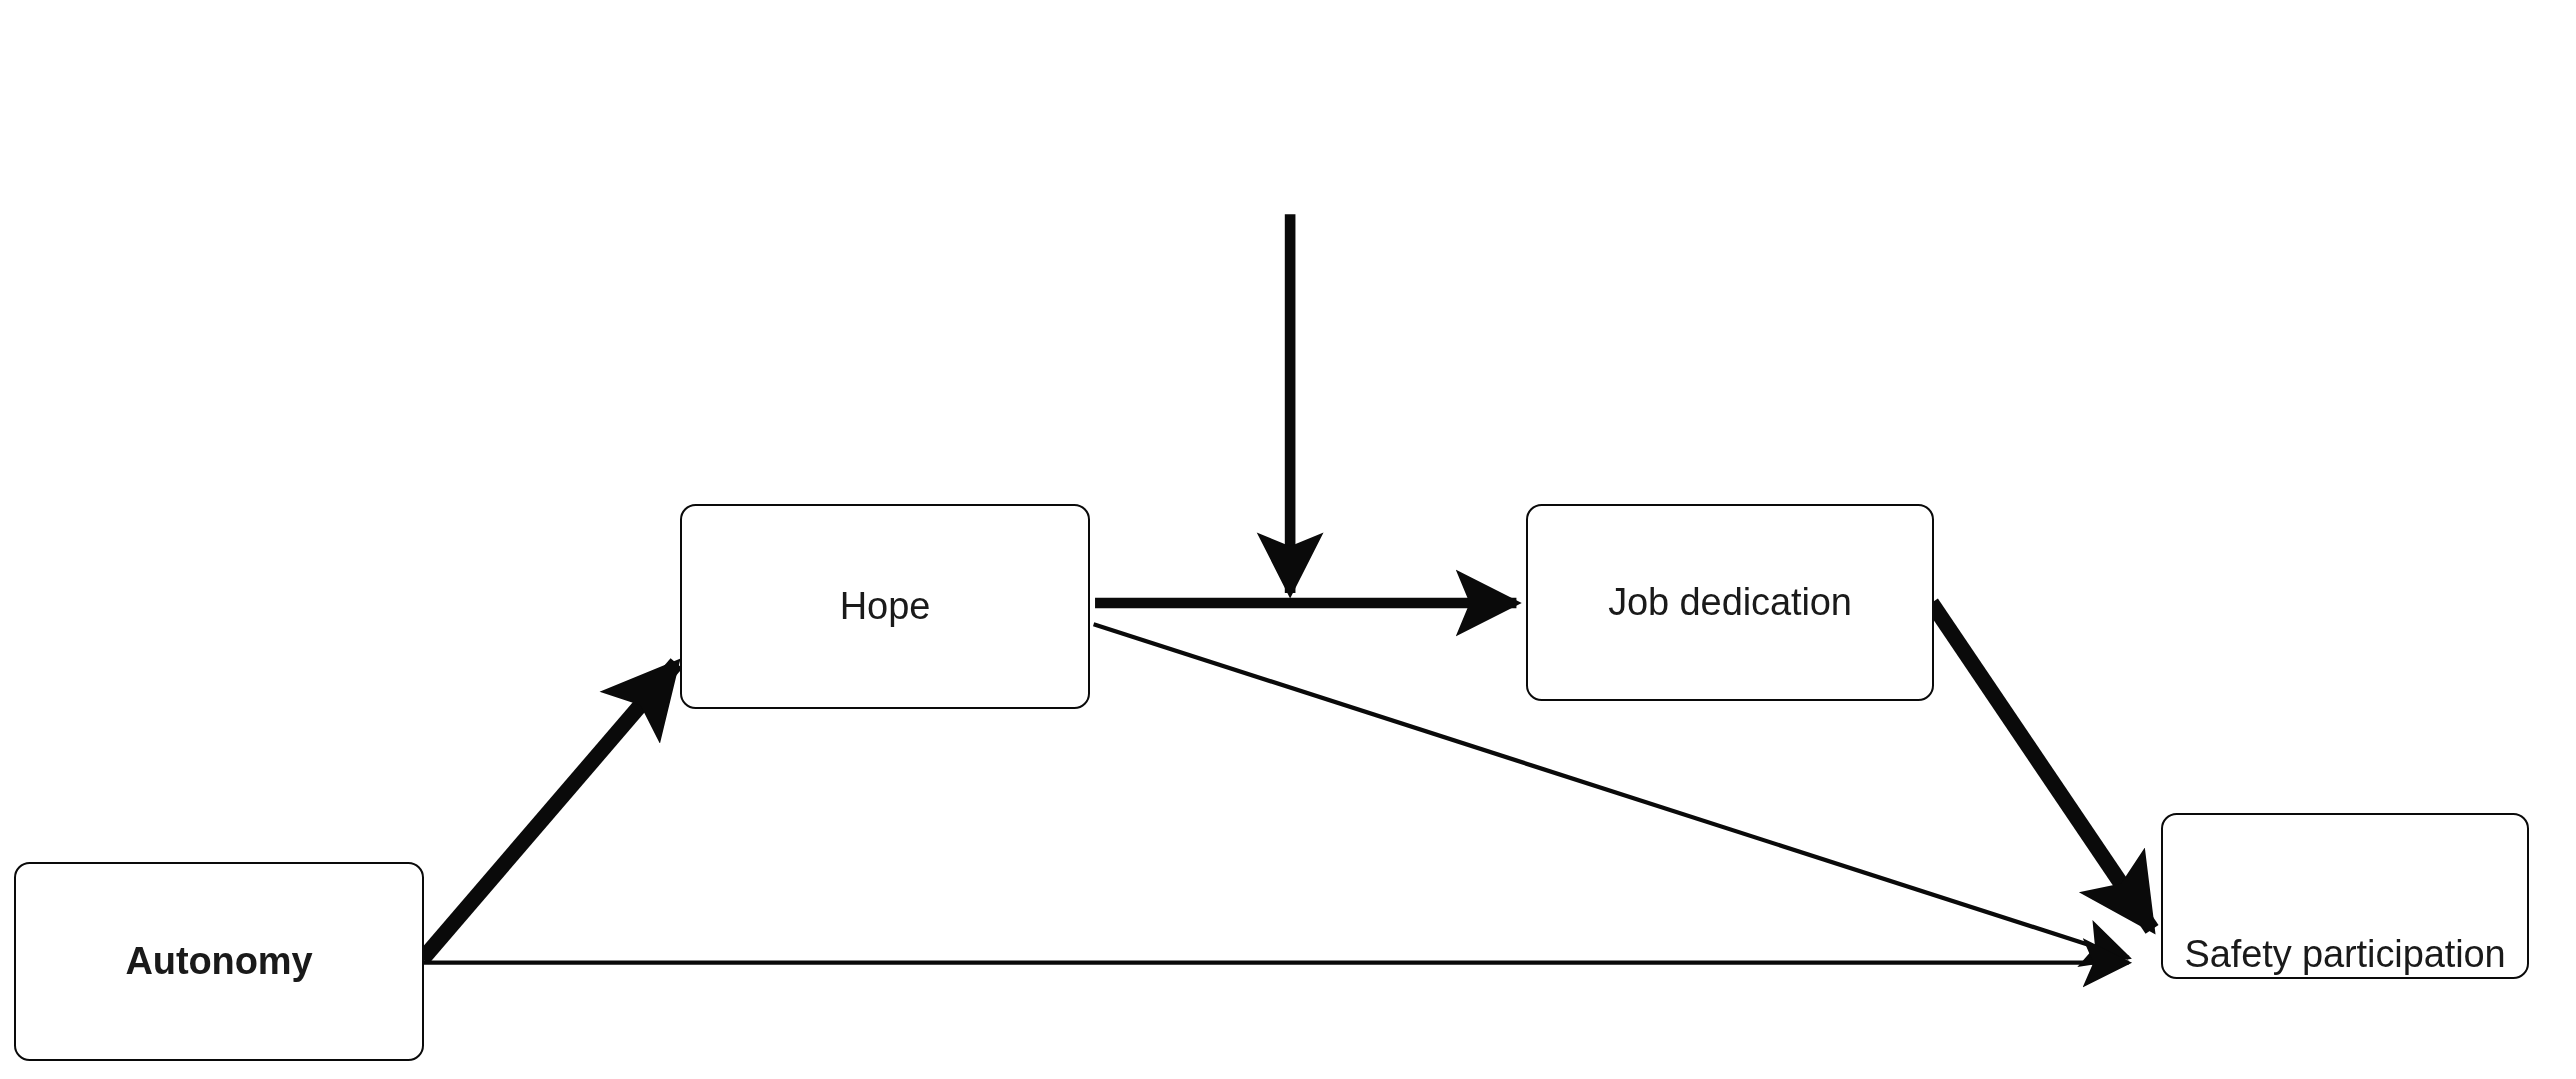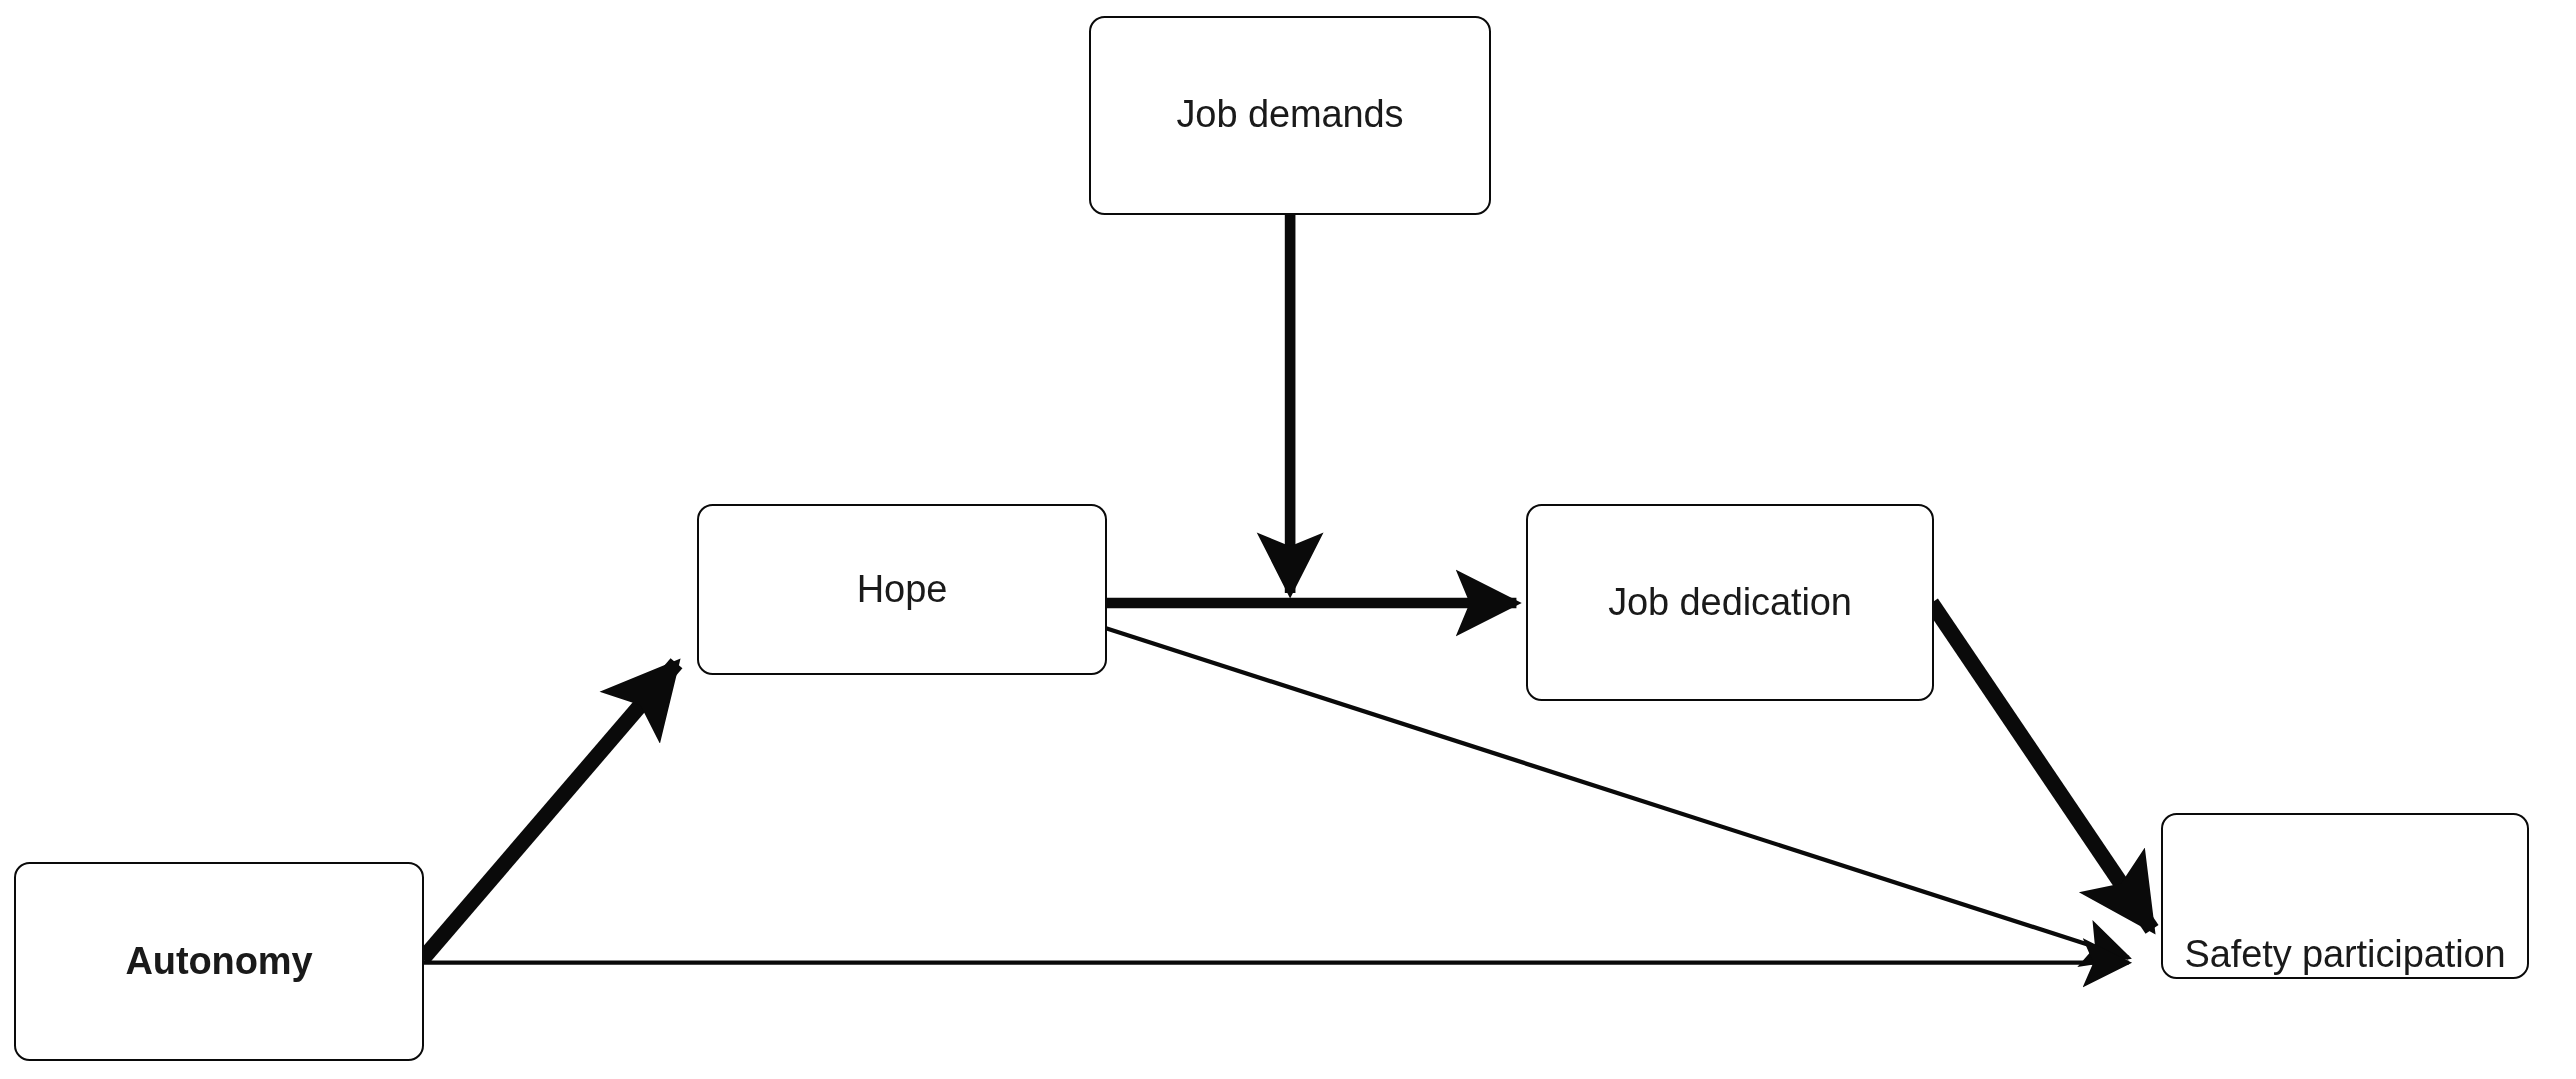--- a/index.html
+++ b/index.html
@@ -38,21 +38,21 @@
   .node-label {
     font-family: "Liberation Sans", sans-serif;
     font-size: 38px;
     line-height: 1.15;
     color: #1a1a1a;
     letter-spacing: -0.1px;
     white-space: nowrap;
     text-align: center;
   }
   #node-job-demands      { left: 1089px; top: 15.6px;   width: 402px; height: 199px; }
-  #node-hope             { left: 697px;  top: 504px;  width: 410px; height: 171px; }
+  #node-hope             { left: 680px;  top: 504px;  width: 410px; height: 205px; }
   #node-job-dedication   { left: 1526px; top: 504px;  width: 408px; height: 197px; }
   #node-autonomy         { left: 14px;   top: 862px; width: 410px; height: 199px; font-weight: bold; }
   #node-safety           { left: 2161px; top: 813px; width: 368px; height: 166px; align-items: flex-end; }
 </style>
 </head>
 <body>
 
 <div id="canvas">
 
   <svg id="edge-layer" viewBox="0 0 3630 1521" xmlns="http://www.w3.org/2000/svg">
@@ -74,23 +74,20 @@
 
     <line x1="1818" y1="302" x2="1818" y2="836" stroke="#0a0a0a" stroke-width="15" stroke-linecap="butt" marker-end="url(#head-thick-md)"></line>
 
     <line x1="2722" y1="850" x2="3033" y2="1310" stroke="#0a0a0a" stroke-width="22" stroke-linecap="butt" marker-end="url(#head-thick-lg)"></line>
 
     <line x1="1541" y1="880" x2="3000" y2="1350" stroke="#0a0a0a" stroke-width="6" stroke-linecap="butt" marker-end="url(#head-thin)"></line>
 
     <line x1="596" y1="1357" x2="3000" y2="1357" stroke="#0a0a0a" stroke-width="6" stroke-linecap="butt" marker-end="url(#head-thin)"></line>
   </svg>
 
-  <div class="node" id="node-job-demands">
-    <span class="node-label">Job demands</span>
-  </div>
 
   <div class="node" id="node-hope">
     <span class="node-label">Hope</span>
   </div>
 
   <div class="node" id="node-job-dedication">
     <span class="node-label">Job dedication</span>
   </div>
 
   <div class="node" id="node-autonomy">

